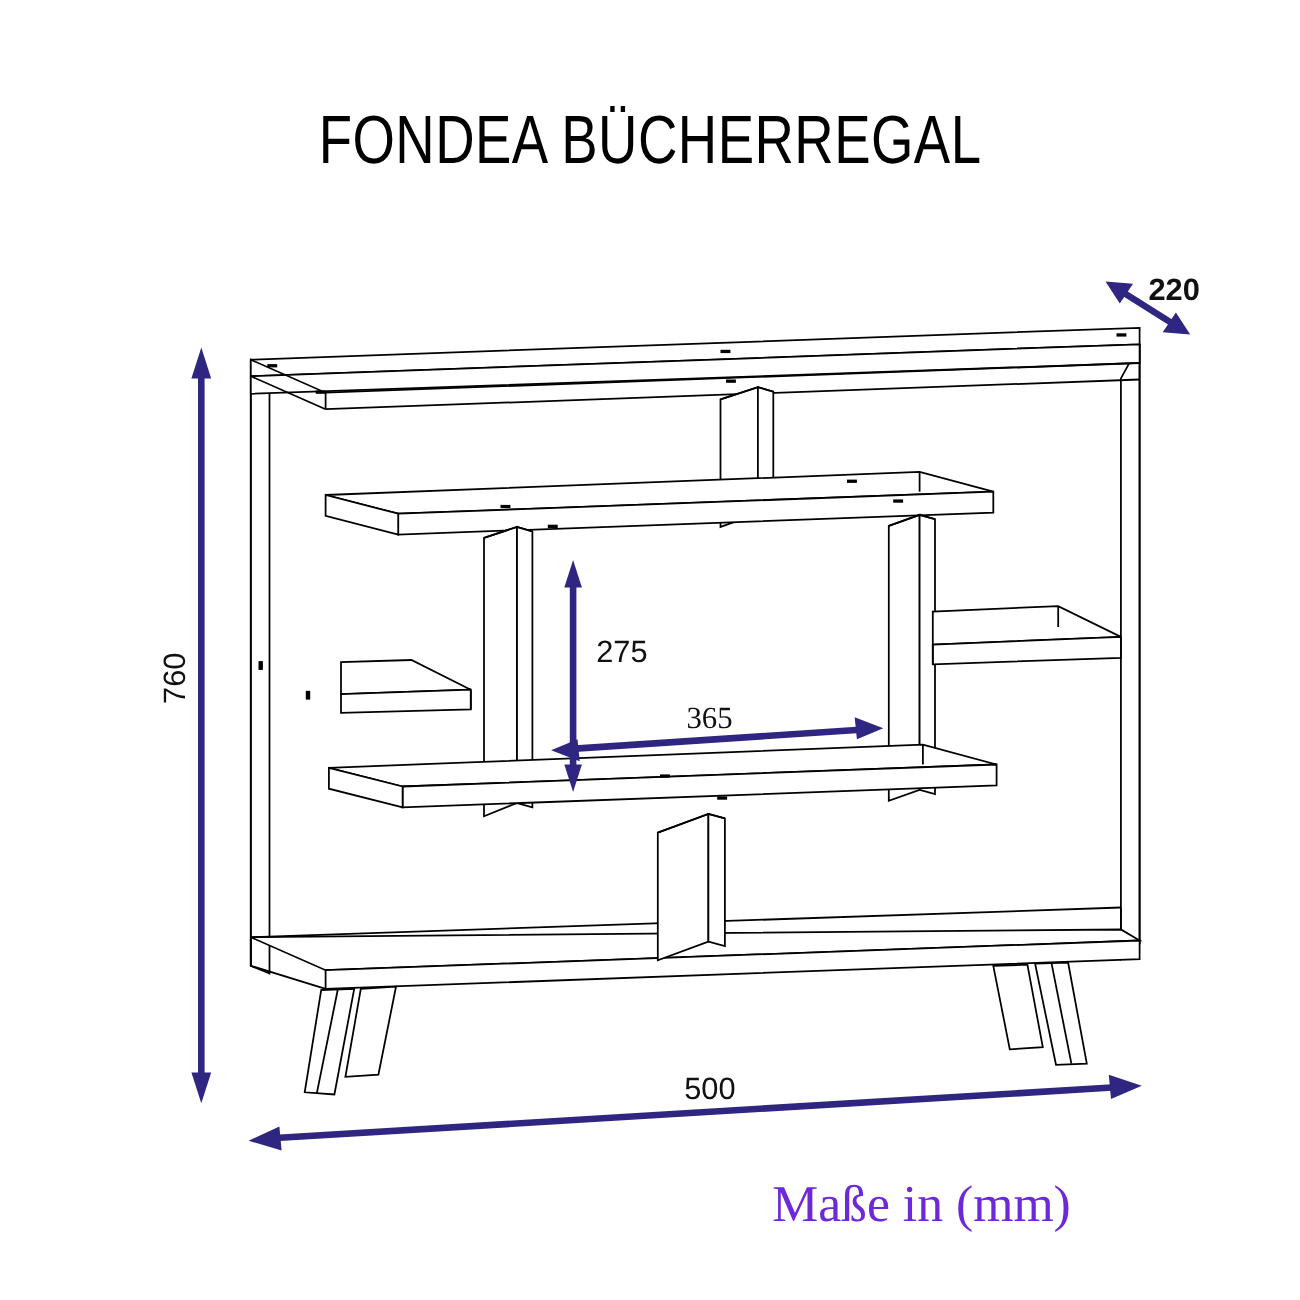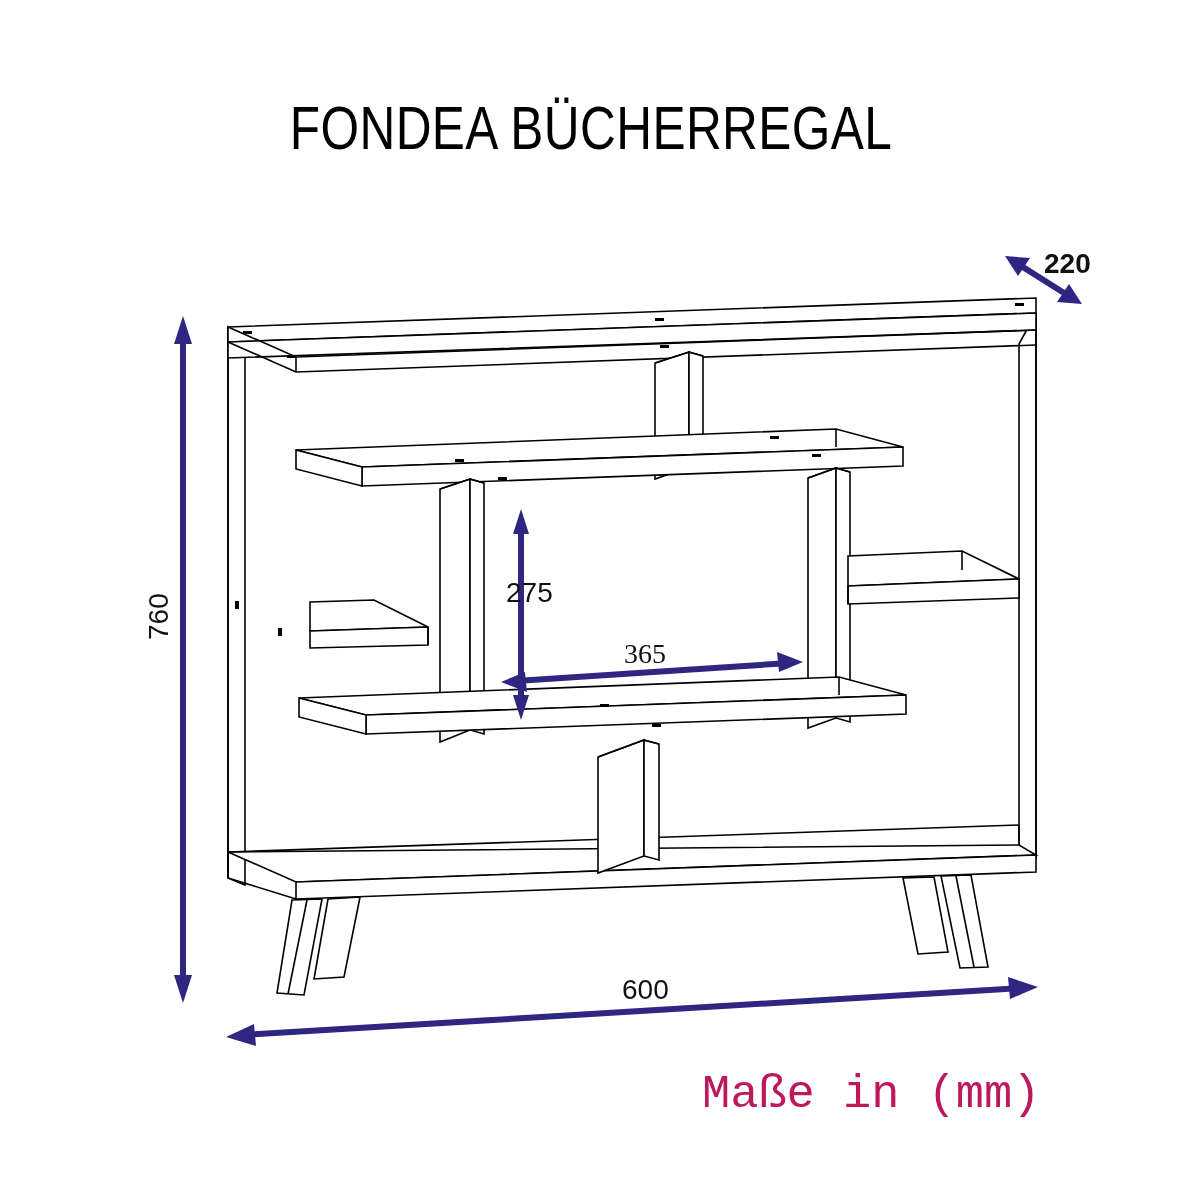--- a/index.html
+++ b/index.html
@@ -33,42 +33,42 @@
     letter-spacing: 0.5px;
     color: #000000;
     transform: scaleX(0.80);
     transform-origin: center top;
     white-space: nowrap;
   }
   .footer {
     position: absolute;
     left: 702px;
     top: 1068px;
-    font-family: Liberation Mono, monospace;
+    font-family: Liberation Serif, serif;
     font-size: 47px;
     font-weight: 400;
-    color: #be185d;
+    color: #6d28d9;
     white-space: nowrap;
   }
   .dimlabel {
     position: absolute;
     font-family: "Liberation Sans", sans-serif;
     font-size: 28px;
     font-weight: 400;
     color: #111111;
     white-space: nowrap;
   }
   #lbl-220 { left: 1044px; top: 248px; font-weight: bold; }
   #lbl-760 {
     left: 143px; top: 640px;
     transform: rotate(-90deg);
     transform-origin: left top;
     
   }
-  #lbl-275 { left: 506px; top: 577px; }
+  #lbl-275 { left: 542px; top: 577px; }
   #lbl-365 { left: 624px; top: 638px; font-family: Liberation Serif, serif; }
   #lbl-900 { left: 622px; top: 974px; }
   svg { display: block; }
   #drawing {
     position: absolute;
     left: 0; top: 0;
     width: 1182px;
     height: 1182px;
   }
   .wood { fill: #ffffff; stroke: #000000; stroke-width: 1.6; stroke-linejoin: miter; }
@@ -211,17 +211,17 @@
   </svg>
 
   <div class="dimlabel" id="lbl-220">220</div>
 
   <div class="dimlabel" id="lbl-760">760</div>
 
   <div class="dimlabel" id="lbl-275">275</div>
 
   <div class="dimlabel" id="lbl-365">365</div>
 
-  <div class="dimlabel" id="lbl-900">600</div>
+  <div class="dimlabel" id="lbl-900">500</div>
 
   <div class="footer">Maße in (mm)</div>
 
 </div>
 
 </body></html>

